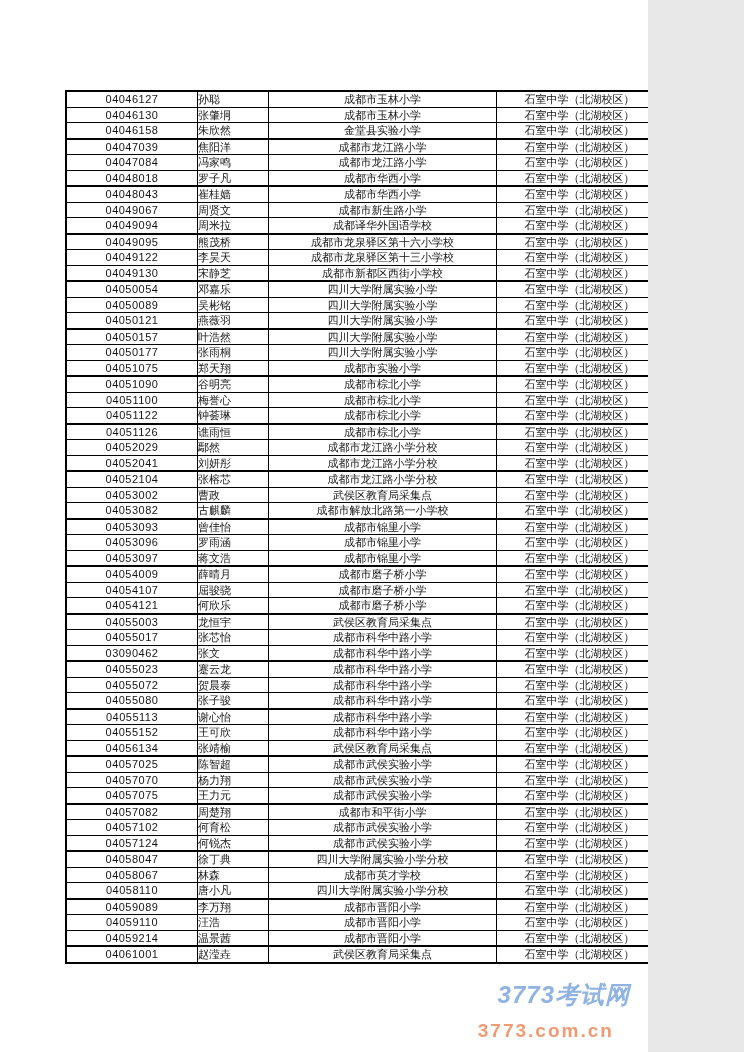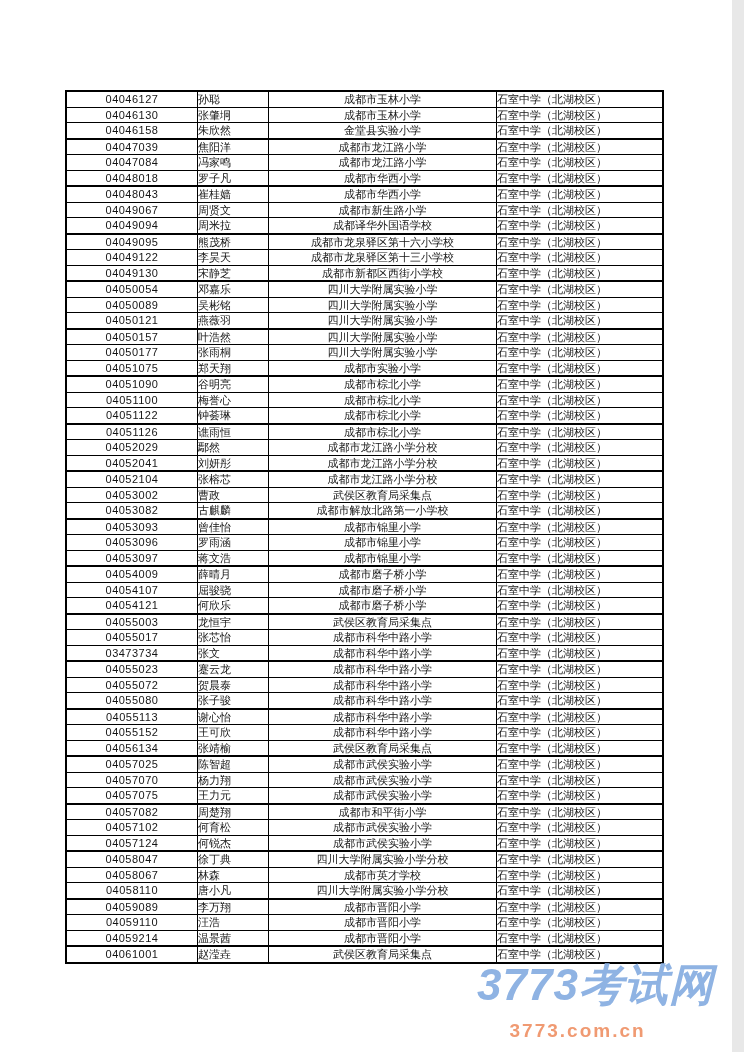--- a/index.html
+++ b/index.html
@@ -1,18 +1,18 @@
 <!DOCTYPE html>
 <html><head>
 <meta charset="utf-8">
 <style>
   html, body { margin: 0; padding: 0; background: #e8e8e8; }
   .page {
     position: relative;
-    width: 732px;
+    width: 648px;
     height: 1052px;
     background: #ffffff;
     overflow: hidden;
     font-family: "Liberation Sans", "DejaVu Sans", sans-serif;
   }
   table.roster {
     position: absolute;
     left: 65px;
     top: 90px;
     width: 592px;
@@ -27,34 +27,34 @@
     font-size: 11px;
     line-height: 14px;
     color: #141414;
     white-space: nowrap;
     overflow: hidden;
   }
   table.roster tr:nth-child(3n) td { border-bottom-width: 2px; }
   td.col-id       { width: 130px; text-align: center; letter-spacing: 0.5px; }
   td.col-name     { width: 70px;  text-align: left; }
   td.col-school   { width: 227px; text-align: center; padding-left: 3px; }
-  td.col-assigned { width: 165px; text-align: left; }
+  td.col-assigned { width: 165px; text-align: center; }
   .watermark {
     position: absolute;
     right: 18px;
     bottom: 12px;
     text-align: center;
     line-height: 1;
     user-select: none;
   }
   .wm-name {
     font-family: "Liberation Sans", sans-serif;
     font-style: italic;
     font-weight: bold;
-    font-size: 44px;
+    font-size: 24px;
     letter-spacing: 1px;
     margin-left: 36px;
   }
   .wm-url {
     font-family: "Liberation Sans", sans-serif;
     font-weight: bold;
     font-size: 19px;
     letter-spacing: 2px;
     margin-top: 14px;
   }
@@ -270,21 +270,21 @@
           <td class="col-school">武侯区教育局采集点</td>
           <td class="col-assigned">石室中学（北湖校区）</td>
         </tr>
         <tr>
           <td class="col-id">04055017</td>
           <td class="col-name">张芯怡</td>
           <td class="col-school">成都市科华中路小学</td>
           <td class="col-assigned">石室中学（北湖校区）</td>
         </tr>
         <tr>
-          <td class="col-id">03473734</td>
+          <td class="col-id">03090462</td>
           <td class="col-name">张文</td>
           <td class="col-school">成都市科华中路小学</td>
           <td class="col-assigned">石室中学（北湖校区）</td>
         </tr>
         <tr>
           <td class="col-id">04055023</td>
           <td class="col-name">蹇云龙</td>
           <td class="col-school">成都市科华中路小学</td>
           <td class="col-assigned">石室中学（北湖校区）</td>
         </tr>

